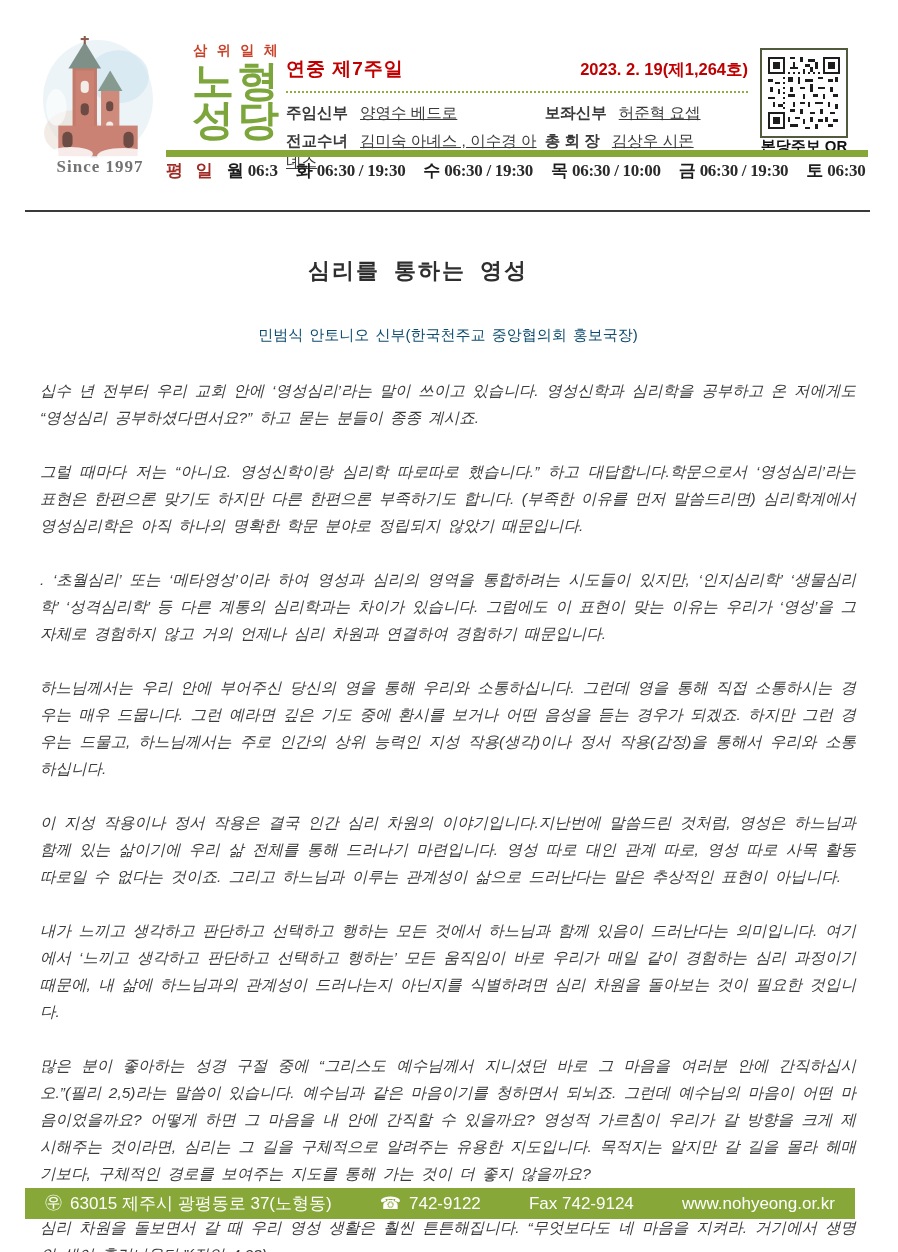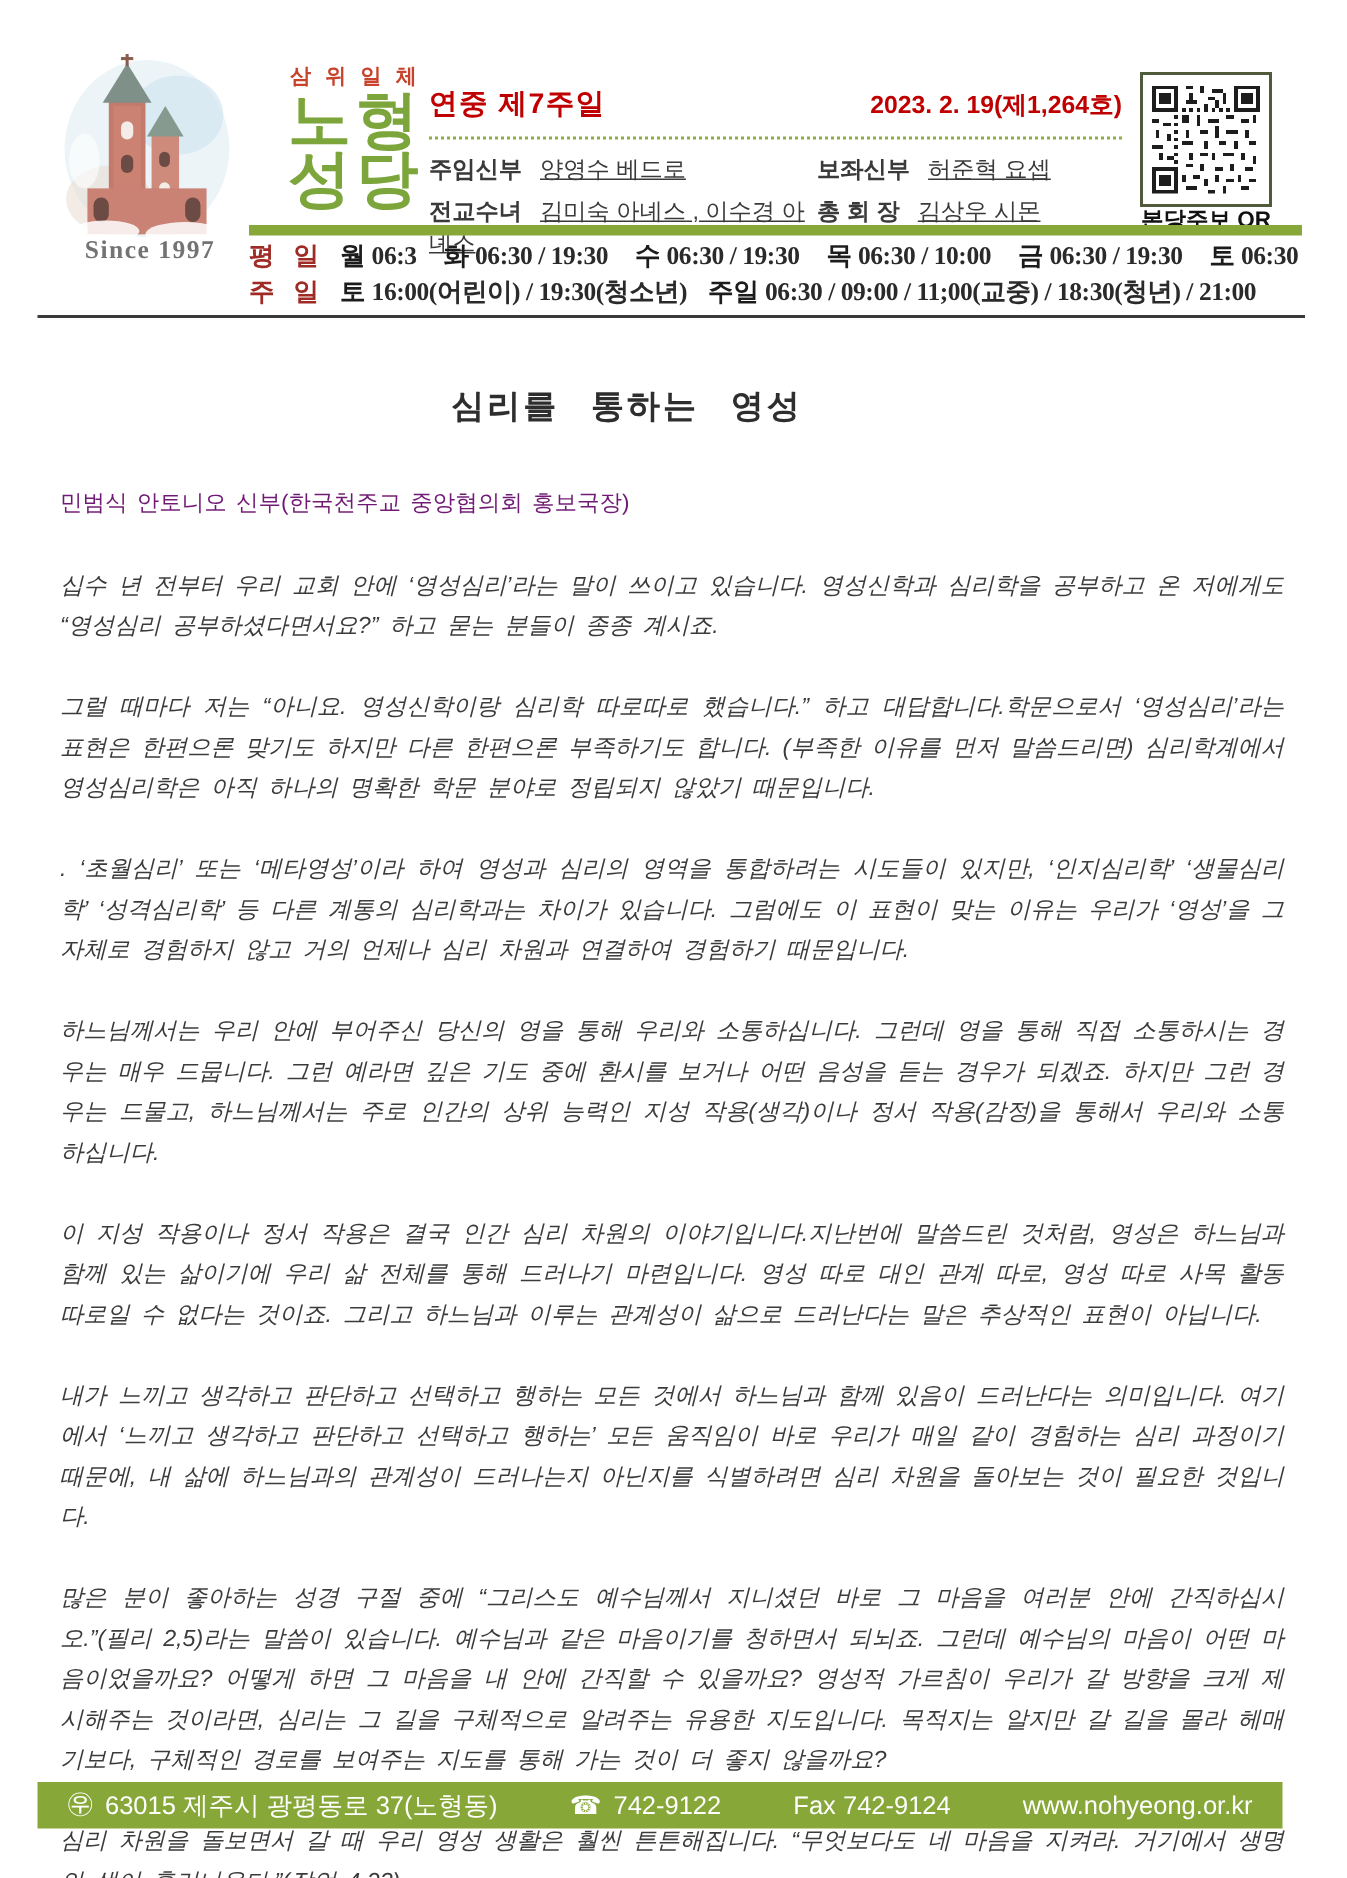--- a/index.html
+++ b/index.html
@@ -40,22 +40,22 @@
   .seg{margin-right:10px;}
   .seg .day{font-weight:800;color:#1c1c1c;margin-right:4px;}
   .seg .tms{font-family:"Liberation Serif","DejaVu Serif",serif;font-weight:600;color:#2a2a2a;letter-spacing:-0.3px;}
   .mass-row.r2 .seg{margin-right:6px;}
 
   .divider{position:absolute;left:25px;top:210px;width:845px;height:2px;background:#3a3a3a;}
 
   
   .article{position:absolute;left:40px;top:256px;width:816px;}
   .title{text-align:center;font-size:22px;font-weight:600;color:#2e2e2e;
-         letter-spacing:2px;word-spacing:6px;margin:0 60px 40px 0;font-family:Liberation Mono, monospace;}
-  .byline{text-align:left;font-size:15px;color:#701a75;margin-bottom:32px;word-spacing:2px;}
+         letter-spacing:2px;word-spacing:6px;margin:0 60px 40px 0;}
+  .byline{text-align:center;font-size:15px;color:#0c4a6e;margin-bottom:32px;word-spacing:2px;}
   .article p{margin:0 0 27px 0;font-size:15.5px;line-height:27px;text-align:justify;
              word-break:break-all;color:#3b3b3b;word-spacing:3px;font-style:italic;}
 
   
   .footer-bar{position:absolute;left:25px;top:1188px;width:830px;height:31px;background:#87a838;
               color:#fff;display:flex;align-items:center;font-size:17px;
               padding:0 20px;box-sizing:border-box;justify-content:space-between;white-space:nowrap;}
   .footer-bar .grp{display:flex;align-items:center;gap:8px;}
 </style>
 </head>
@@ -210,25 +210,20 @@
 <div class="masses">
   <div class="mass-row r1">
     <span class="mass-label">평 일</span>
     <span class="seg"><span class="day">월</span><span class="tms">06:3</span></span>
     <span class="seg"><span class="day">화</span><span class="tms">06:30 / 19:30</span></span>
     <span class="seg"><span class="day">수</span><span class="tms">06:30 / 19:30</span></span>
     <span class="seg"><span class="day">목</span><span class="tms">06:30 / 10:00</span></span>
     <span class="seg"><span class="day">금</span><span class="tms">06:30 / 19:30</span></span>
     <span class="seg"><span class="day">토</span><span class="tms">06:30</span></span>
   </div>
-  <div class="mass-row r2">
-    <span class="mass-label">주 일</span>
-    <span class="seg"><span class="day">토</span><span class="tms">16:00(어린이) / 19:30(청소년)</span></span>
-    <span class="seg"><span class="day">주일</span><span class="tms">06:30 / 09:00 / 11;00(교중) / 18:30(청년) / 21:00</span></span>
-  </div>
 </div>
 
 <div class="divider"></div>
 
 <div class="article">
   <h1 class="title">심리를 통하는 영성</h1>
   <div class="byline">민범식 안토니오 신부(한국천주교 중앙협의회 홍보국장)</div>
   <p>십수 년 전부터 우리 교회 안에 ‘영성심리’라는 말이 쓰이고 있습니다. 영성신학과 심리학을 공부하고 온 저에게도 “영성심리 공부하셨다면서요?” 하고 묻는 분들이 종종 계시죠.</p>
   <p> 그럴 때마다 저는 “아니요. 영성신학이랑 심리학 따로따로 했습니다.” 하고 대답합니다.학문으로서 ‘영성심리’라는 표현은 한편으론 맞기도 하지만 다른 한편으론 부족하기도 합니다. (부족한 이유를 먼저 말씀드리면) 심리학계에서 영성심리학은 아직 하나의 명확한 학문 분야로 정립되지 않았기 때문입니다.</p>
   <p>. ‘초월심리’ 또는 ‘메타영성’이라 하여 영성과 심리의 영역을 통합하려는 시도들이 있지만, ‘인지심리학’ ‘생물심리학’ ‘성격심리학’ 등 다른 계통의 심리학과는 차이가 있습니다. 그럼에도 이 표현이 맞는 이유는 우리가 ‘영성’을 그 자체로 경험하지 않고 거의 언제나 심리 차원과 연결하여 경험하기 때문입니다.</p>

